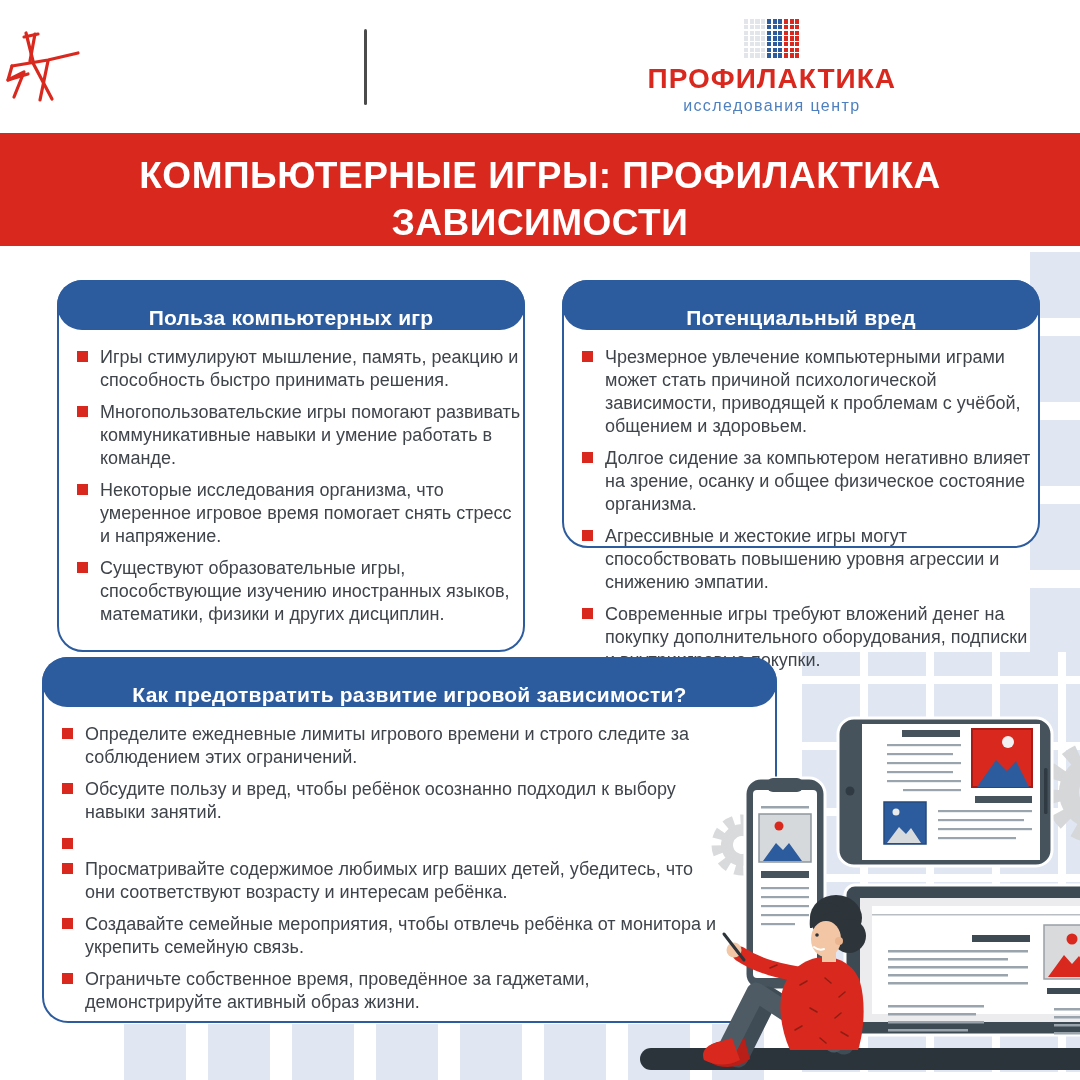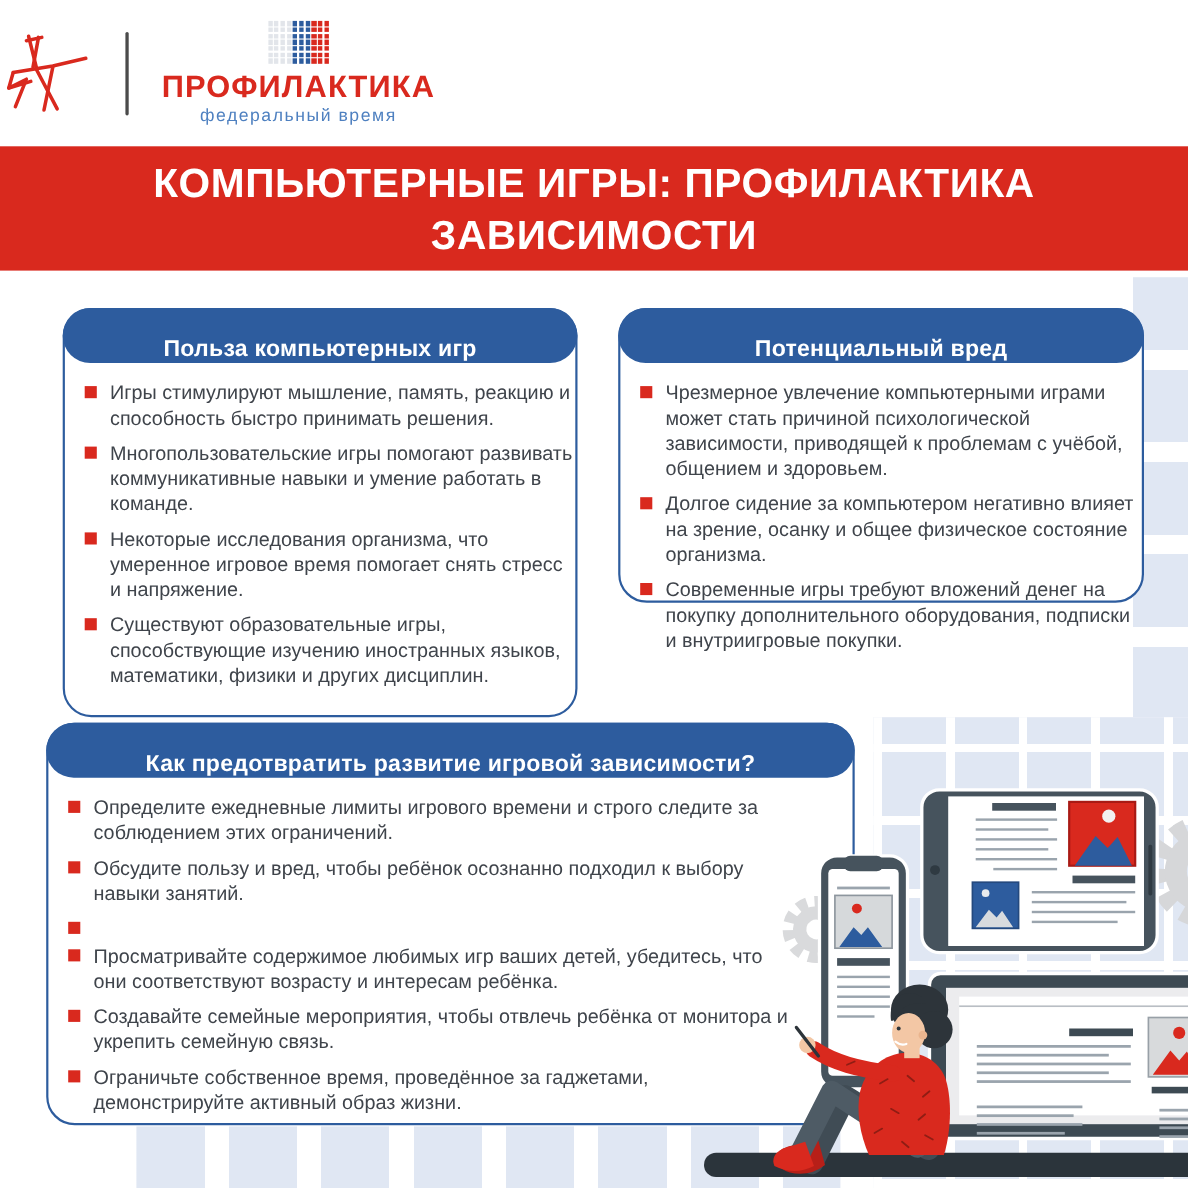--- a/index.html
+++ b/index.html
@@ -20,32 +20,32 @@
   .pat-grid{left:794px;top:652px;width:286px;height:428px;
     background:
       repeating-linear-gradient(90deg,#fff 0 8px,rgba(0,0,0,0) 8px 66px),
       repeating-linear-gradient(0deg,#fff 0 8px,rgba(0,0,0,0) 8px 66px),
       var(--pattern-blue)}
   .pat-bottom{left:124px;top:1024px;width:640px;height:56px;
     background:repeating-linear-gradient(90deg,var(--pattern-blue) 0 62px,rgba(0,0,0,0) 62px 84px)}
 
   
   .top-header{position:absolute;z-index:2;left:0;top:0;width:896px;height:133px;
-    display:flex;align-items:center;justify-content:flex-start;gap:30px}
+    display:flex;align-items:center;justify-content:space-between;gap:30px}
   .chair-logo{width:84px;height:82px}
   .logo-divider{width:3px;height:76px;background:#4b4b4b;border-radius:2px}
   .brand{display:flex;flex-direction:column;align-items:center}
   .brand-grid{display:grid;gap:1.5px;margin-bottom:7px}
   .brand-grid i{display:block;width:4.2px;height:4.2px}
   .brand-title{font-size:28px;font-weight:bold;letter-spacing:1px;color:var(--accent-red);line-height:1}
   .brand-subtitle{font-size:16px;letter-spacing:1.4px;color:#4e80c0;margin-top:5px;line-height:1}
 
   
   .banner{position:absolute;z-index:2;left:0;top:133px;width:1080px;height:113px;
-    background:var(--accent-red);display:flex;align-items:center;justify-content:center}
+    background:var(--accent-red);display:flex;align-items:flex-end;justify-content:center}
   .banner h1{width:860px;text-align:center;color:#fff;font-size:37px;line-height:47px;
     font-weight:bold;letter-spacing:.5px;text-transform:uppercase}
 
   
   .card{position:absolute;z-index:3;background:#fff;border:2px solid var(--primary-blue);
     border-radius:26px}
   .card-header{position:absolute;top:-2px;left:-2px;right:-2px;height:50px;
     background:var(--primary-blue);border-radius:26px;display:flex;align-items:flex-end;justify-content:center}
   .card-header span{color:#fff;font-weight:bold;font-size:21px;letter-spacing:.2px}
   .card-body{padding:64px 2px 10px 18px;display:flex;flex-direction:column;gap:9px}
@@ -147,21 +147,21 @@
           <i style="background: rgb(226, 229, 234);"></i>
           <i style="background: rgb(226, 229, 234);"></i>
           <i style="background: rgb(45, 92, 158);"></i>
           <i style="background: rgb(45, 92, 158);"></i>
           <i style="background: rgb(45, 92, 158);"></i>
           <i style="background: rgb(217, 41, 30);"></i>
           <i style="background: rgb(217, 41, 30);"></i>
           <i style="background: rgb(217, 41, 30);"></i>
         </span>
       <span class="brand-title">ПРОФИЛАКТИКА</span>
-      <span class="brand-subtitle">федеральный время</span>
+      <span class="brand-subtitle">исследования центр</span>
     </div>
   </div>
 
   <div class="banner">
     <h1>КОМПЬЮТЕРНЫЕ ИГРЫ: ПРОФИЛАКТИКА ЗАВИСИМОСТИ</h1>
   </div>
 
   <section class="card card-1">
     <div class="card-header">
       <span>Польза компьютерных игр</span>
@@ -199,20 +199,24 @@
         <div class="item">
           <span class="sq"></span>
           <span>Чрезмерное увлечение компьютерными играми может стать причиной психологической зависимости, приводящей к проблемам с учёбой, общением и здоровьем.</span>
         </div>
 
         <div class="item">
           <span class="sq"></span>
           <span>Долгое сидение за компьютером негативно влияет на зрение, осанку и общее физическое состояние организма.</span>
         </div>
 
+        <div class="item">
+          <span class="sq"></span>
+          <span>Агрессивные и жестокие игры могут способствовать повышению уровня агрессии и снижению эмпатии.</span>
+        </div>
 
         <div class="item">
           <span class="sq"></span>
           <span>Современные игры требуют вложений денег на покупку дополнительного оборудования, подписки и внутриигровые покупки.</span>
         </div>
       </div>
   </section>
 
   <section class="card card-3">
     <div class="card-header">

